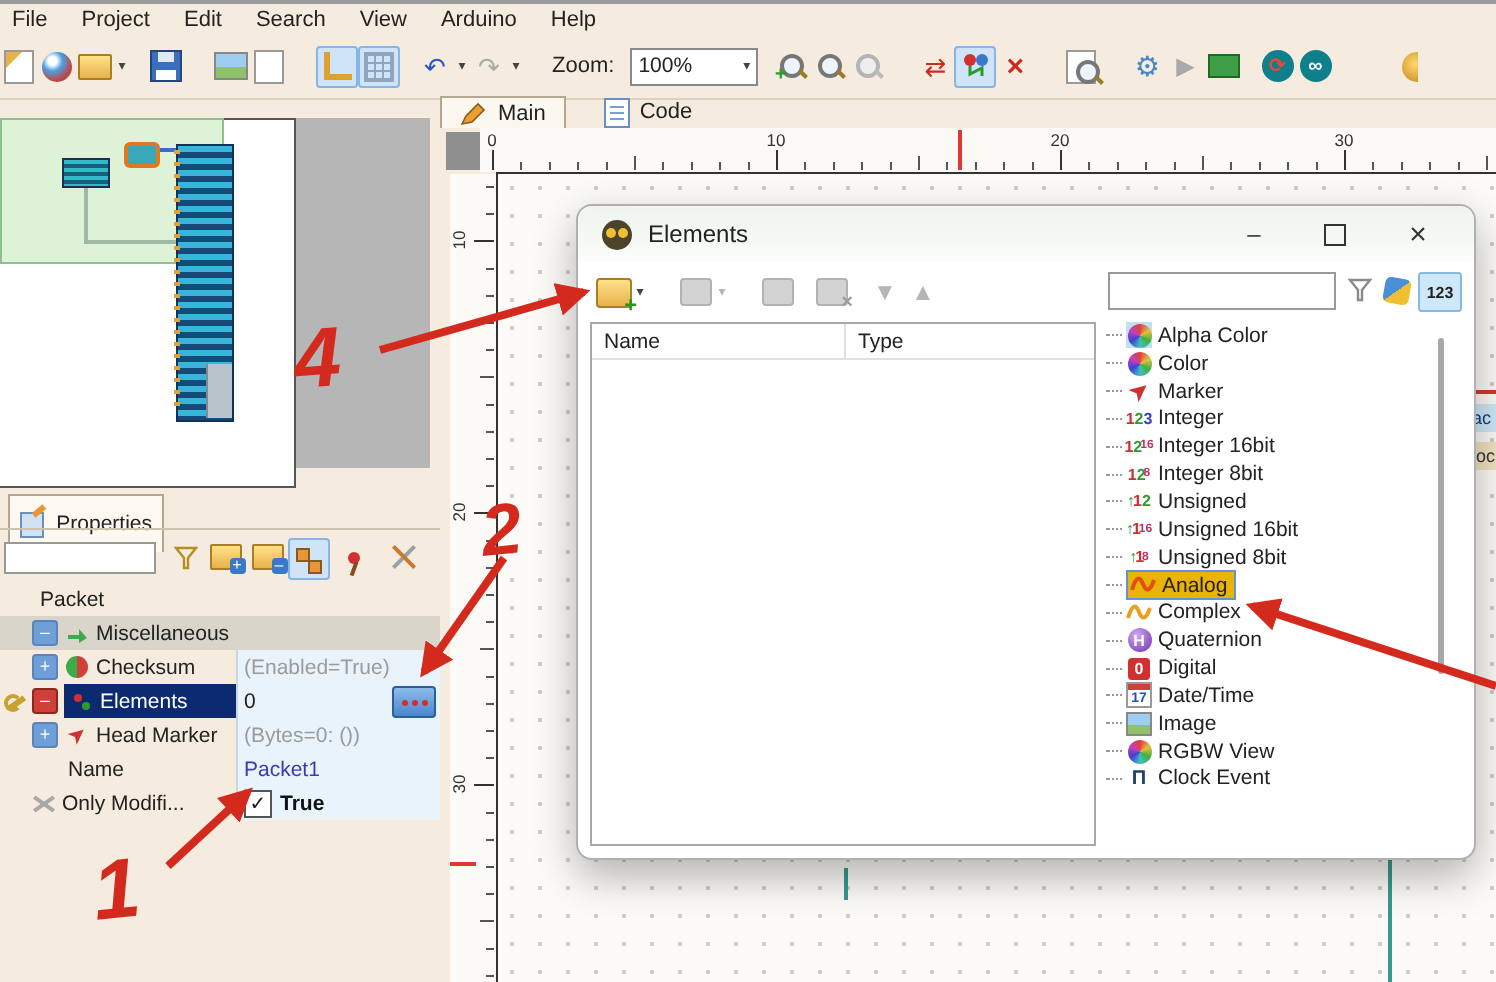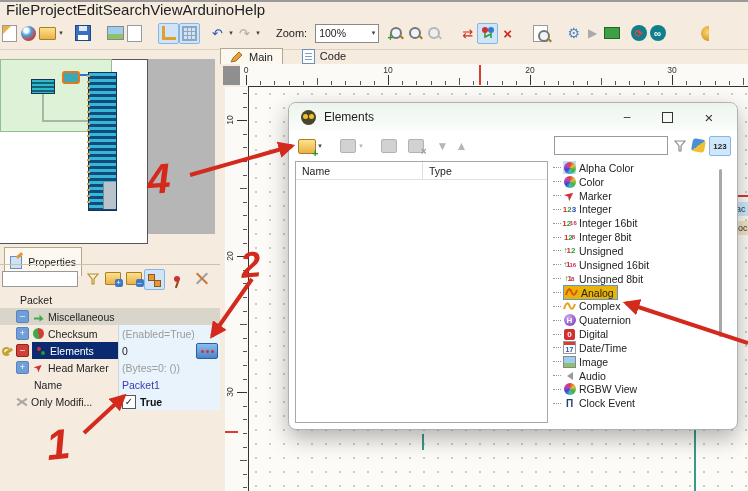--- a/index.html
+++ b/index.html
@@ -1,21 +1,21 @@
 <!DOCTYPE html>
 <html><head>
 <meta charset="utf-8">
 <style>
   html,body{margin:0;padding:0;background:#888;}
   #app{position:relative;width:748px;height:491px;overflow:hidden;background:#f5ecdf;
        font-family:"Liberation Sans",sans-serif;color:#222;border-top:2px solid #9a9a9a;box-sizing:border-box;}
   .abs{position:absolute;}
   
   .menubar{position:absolute;left:0;top:1px;right:0;height:13px;display:flex;align-items:center;
-           padding-left:6px;font-size:15px;}
+           gap:17px;padding-left:6px;font-size:11px;}
   .menu-item{cursor:default;}
   
   .toolbar{position:absolute;left:0;top:15px;right:0;height:32px;display:flex;align-items:center;
            border-bottom:1px solid #ddd2bd;}
   .ti{width:19px;height:19px;display:inline-flex;align-items:center;justify-content:center;
       font-size:13px;flex:0 0 auto;position:relative;}
   .ti.seltool{background:#cfe4f8;border:1px solid #86b6e6;border-radius:2px;}
   .caret{font-size:7px;color:#444;width:8px;display:inline-flex;justify-content:center;flex:0 0 auto;}
   .gap8{width:8px;flex:0 0 auto;} .gap14{width:14px;flex:0 0 auto;}
   .pg{width:13px;height:15px;background:#fff;border:1px solid #9a9a9a;position:relative;}
@@ -670,27 +670,20 @@
       <div class="trow">
           <span class="guide"></span>
           <span class="ticon">
             <span class="imgico"></span>
           </span>
           <span>Image</span>
         </div>
       <div class="trow">
           <span class="guide"></span>
           <span class="ticon">
-            <span class="spk"></span>
-          </span>
-          <span>Audio</span>
-        </div>
-      <div class="trow">
-          <span class="guide"></span>
-          <span class="ticon">
             <span class="wheel"></span>
           </span>
           <span>RGBW View</span>
         </div>
       <div class="trow">
           <span class="guide"></span>
           <span class="ticon">
             <span class="piico"><span>Π</span></span>
           </span>
           <span>Clock Event</span>

